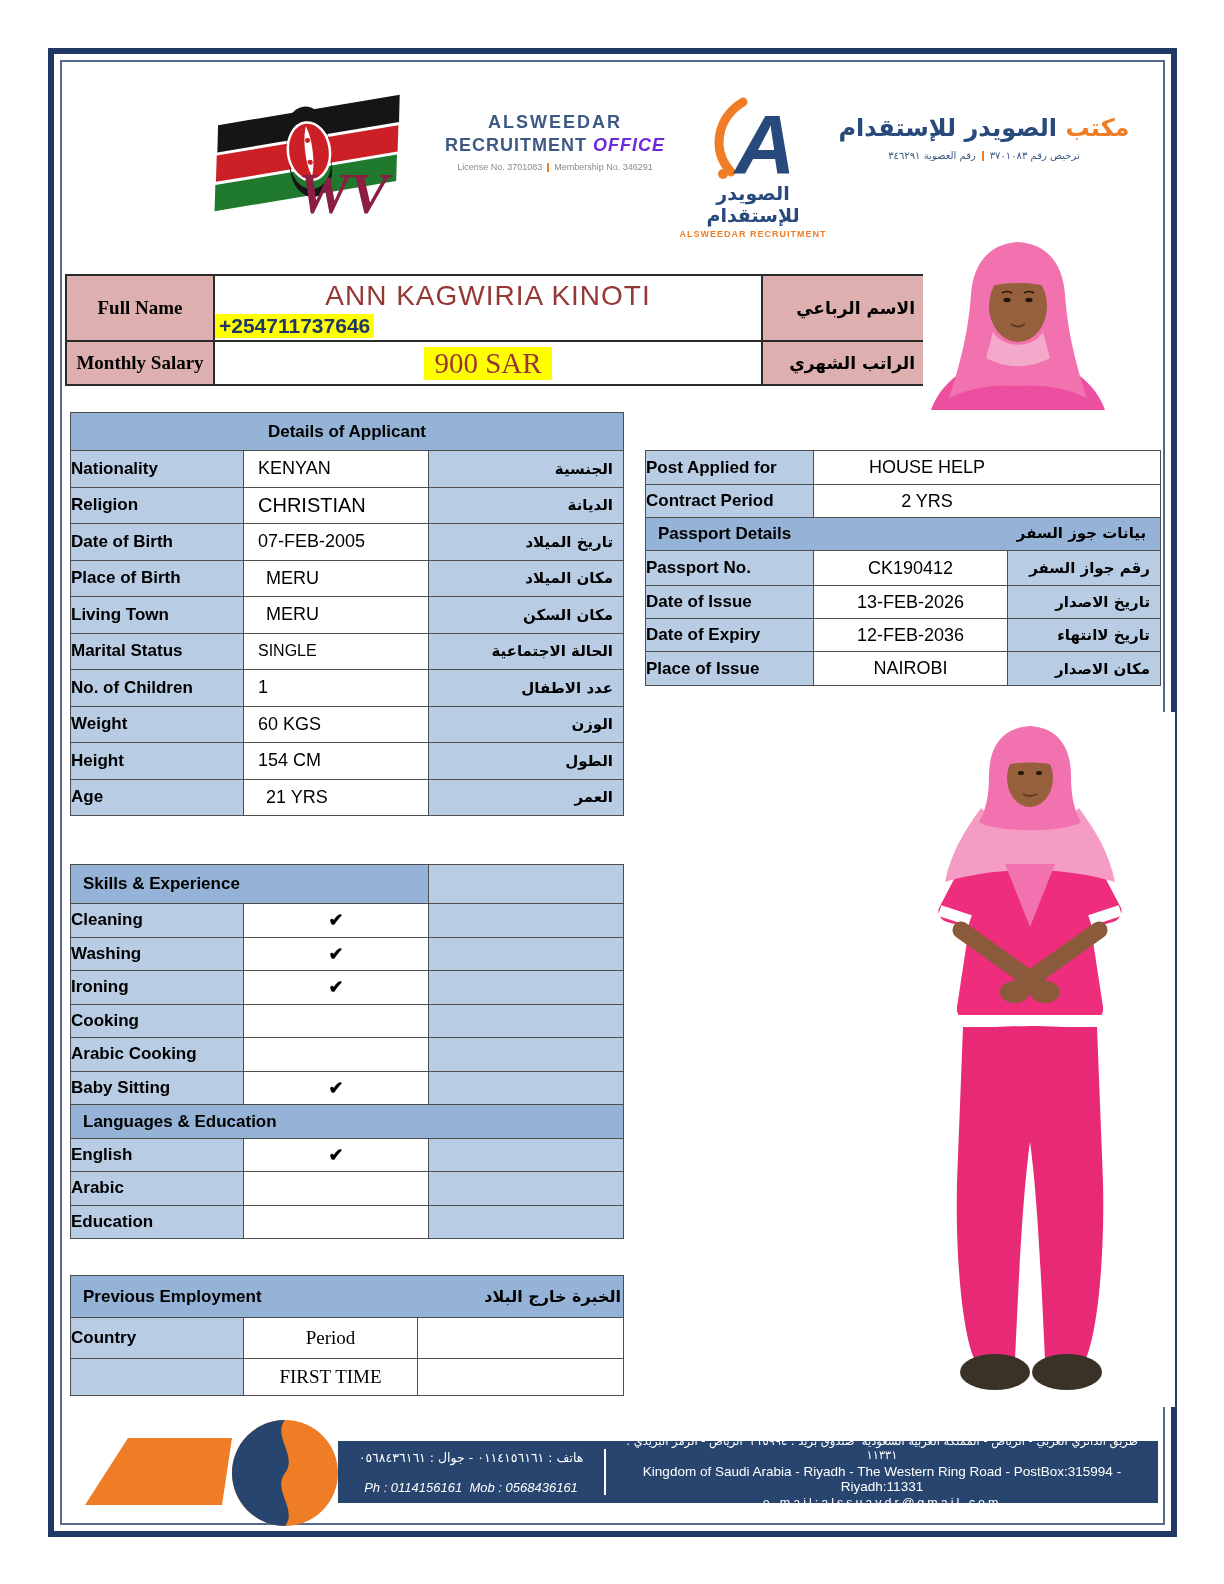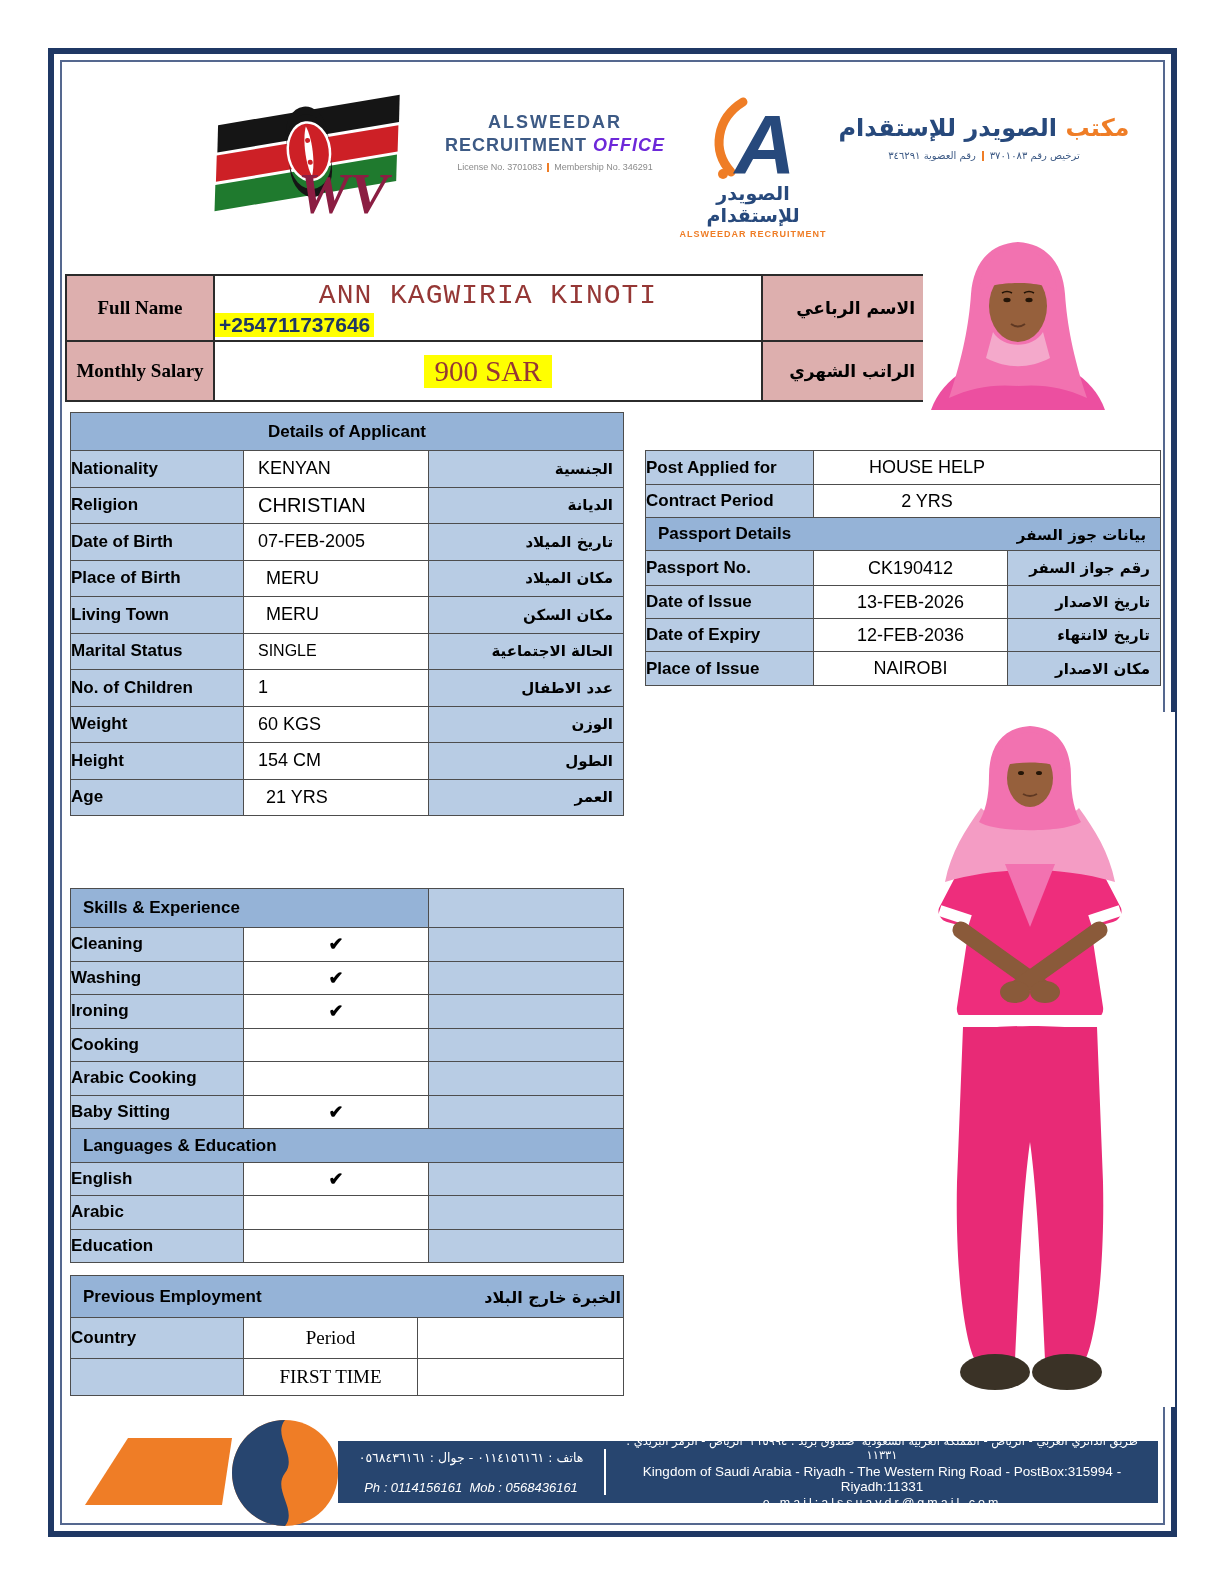--- a/index.html
+++ b/index.html
@@ -32,27 +32,27 @@
   table.t td { border:1.5px solid #4d4d4d; overflow:hidden; }
   table.identity td { border:2px solid #2b2b2b; }
   .hdr  { background:#95b3d7; font-weight:bold; font-size:17px; color:#000; padding-left:12px; }
   .hdr-c { background:#95b3d7; font-weight:bold; font-size:17px; color:#000; text-align:center; }
   .lt   { background:#b8cce4; }
   .lbl  { background:#b8cce4; font-weight:bold; font-size:17px; }
   .val  { background:#fff; font-size:18px; padding-left:14px; }
   .val-c{ background:#fff; font-size:18px; text-align:center; }
   .ar   { background:#b8cce4; font-family:"DejaVu Sans", sans-serif; direction:rtl; text-align:right; font-weight:bold; font-size:15px; padding-right:10px; padding-left:6px; }
   .chk  { background:#fff; text-align:center; font-size:18px; font-weight:bold; }
-  .flexcell { display:flex; justify-content:space-between; align-items:flex-end; }
+  .flexcell { display:flex; justify-content:space-between; align-items:flex-start; }
 
   
   .rose { background:#ddafae; }
   .lbl-serif { font-family:"Liberation Serif", serif; font-weight:bold; font-size:19px; text-align:center; }
   .id-ar { background:#ddafae; font-family:"DejaVu Sans", sans-serif; direction:rtl; text-align:right; font-weight:bold; font-size:17px; padding-right:10px; }
-  .name-line { font-family:Liberation Mono, monospace; font-size:28px; color:#953735; text-align:center; padding-top:4px; letter-spacing:1px; }
+  .name-line { font-family:Liberation Sans, sans-serif; font-size:28px; color:#953735; text-align:center; padding-top:4px; letter-spacing:1px; }
   .phone-line { display:inline-block; margin-top:2px; background:#ffff00; color:#1f3864; font-weight:bold; font-size:21px; padding:0 4px; }
   .salary { display:inline-block; background:#ffff00; font-family:Liberation Serif, serif; font-size:29px; color:#953735; padding:0 10px; }
   .serif-val { background:#fff; font-family:"Liberation Serif", serif; font-size:19px; text-align:center; }
 
   
   .portrait { position:absolute; left:923px; top:236px; width:190px; height:174px; }
   .fullbody { position:absolute; left:895px; top:712px; width:280px; height:695px; }
 
   
   .footer-logo { position:absolute; left:58px; top:1412px; width:300px; height:118px; }
@@ -130,21 +130,21 @@
       </colgroup>
     <tbody>
         <tr style="height:66px">
       <td class="rose lbl-serif">Full Name</td>
       <td style="background:#fff; vertical-align:top;">
         <div class="name-line">ANN KAGWIRIA KINOTI</div>
         <span class="phone-line">+254711737646</span>
       </td>
       <td class="id-ar">الاسم الرباعي</td>
     </tr>
-    <tr style="height:60px">
+    <tr style="height:44px">
       <td class="rose lbl-serif">Monthly Salary</td>
       <td style="background:#fff; text-align:center;">
         <span class="salary">900 SAR</span>
       </td>
       <td class="id-ar">الراتب الشهري</td>
     </tr>
   </tbody>
     </table>
 
   <svg class="portrait" viewBox="0 0 190 174">
@@ -263,21 +263,21 @@
           <td class="ar">تاريخ لاانتهاء</td>
         </tr>
     <tr style="height:34px">
           <td class="lbl">Place of Issue</td>
           <td class="val-c">NAIROBI</td>
           <td class="ar">مكان الاصدار</td>
         </tr>
   </tbody>
     </table>
 
-  <table class="t" style="left:70px; top:864px; width:553px;margin-top:24px;">
+  <table class="t" style="left:70px; top:864px; width:553px;">
     <colgroup>
         <col style="width:173px">
         <col style="width:185px">
         <col style="width:195px">
       </colgroup>
     <tbody>
         <tr style="height:39px">
           <td colspan="2" class="hdr">Skills &amp; Experience</td>
           <td class="lt"></td>
         </tr>

